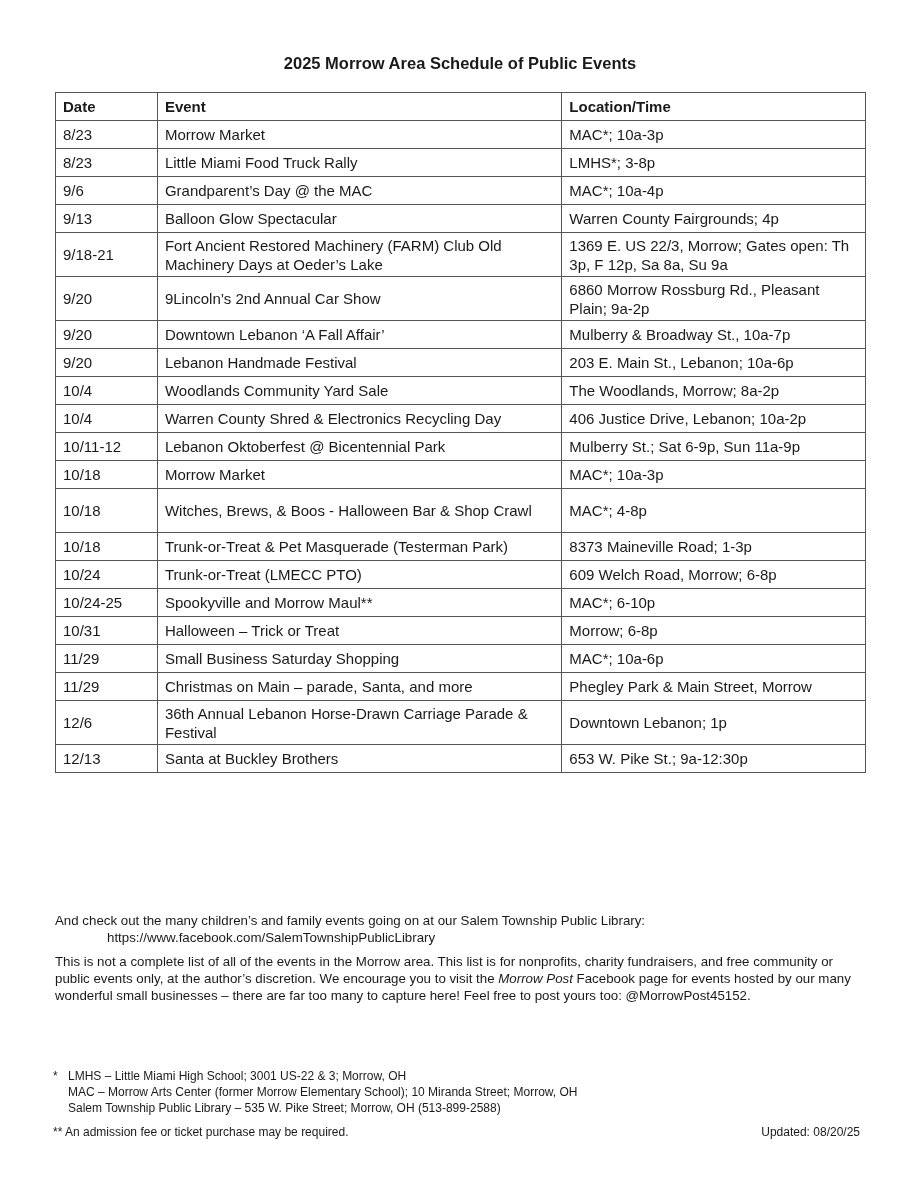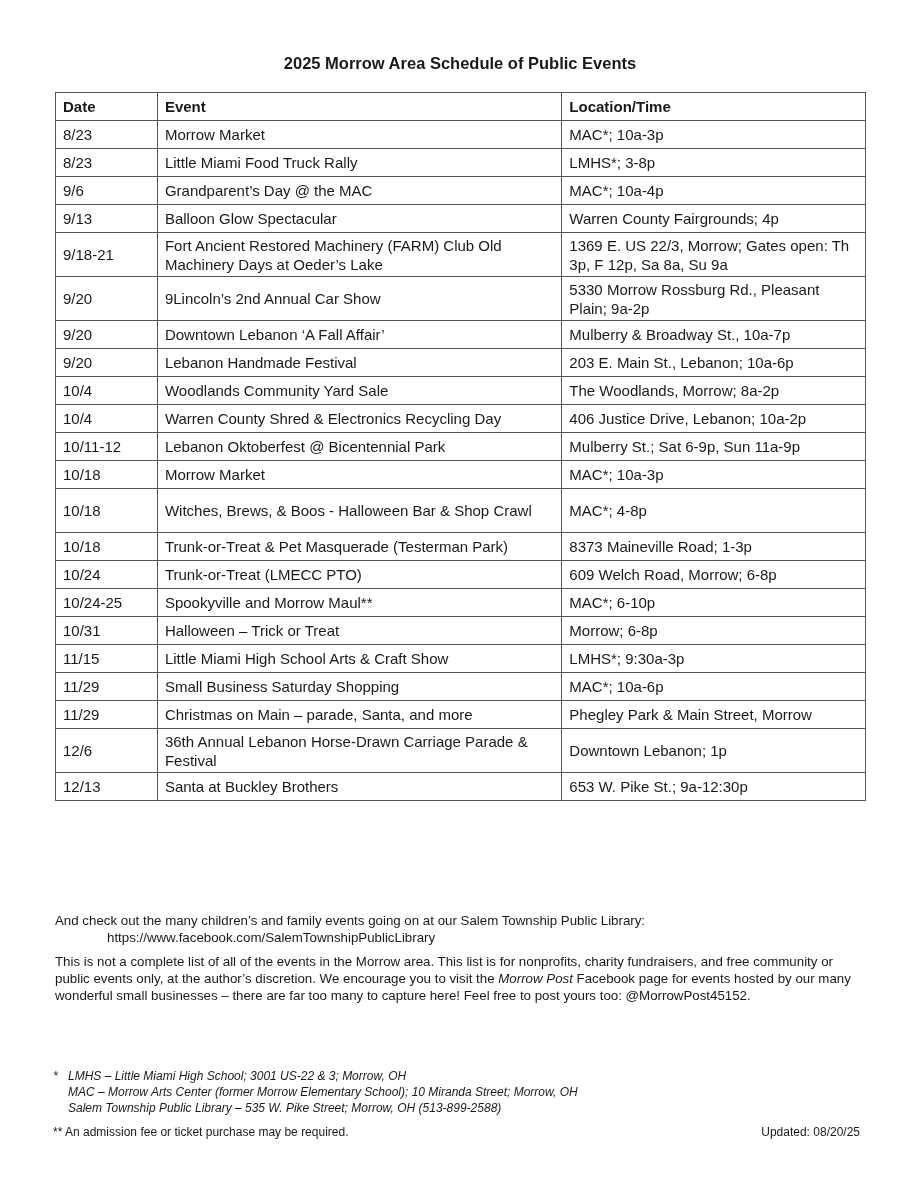--- a/index.html
+++ b/index.html
@@ -27,21 +27,21 @@
   col.c-loc { width: 304px; }
   .notes {
     position: absolute; left: 55px; width: 815px; font-size: 13.3px; line-height: 17px; color: #1a1a1a;
   }
   .n1 { top: 879px; margin-top: 33px; }
   .n1 .url { padding-left: 52px; display: block; }
   .n2 { top: 933px; margin-top: 20px; }
   .foot {
     position: absolute; left: 53px; width: 815px; font-size: 12px; line-height: 16px; color: #1a1a1a;
   }
-  .f1 { top: 1068px; font-style: italic; }
+  .f1 { top: 1068px; }
   .f1 .star { display: inline-block; width: 15px; }
   .f1 .indent { padding-left: 15px; display: block; }
   .f2 { top: 1124px; }
   .updated { position: absolute; right: 8px; top: 0; }
 </style>
 </head>
 <body>
 
 <div class="title">2025 Morrow Area Schedule of Public Events</div>
 
@@ -80,21 +80,21 @@
         <td>Warren County Fairgrounds; 4p</td>
       </tr>
       <tr class="tall">
         <td>9/18-21</td>
         <td>Fort Ancient Restored Machinery (FARM) Club Old Machinery Days at Oeder’s Lake</td>
         <td>1369 E. US 22/3, Morrow; Gates open: Th 3p, F 12p, Sa 8a, Su 9a</td>
       </tr>
       <tr class="tall">
         <td>9/20</td>
         <td>9Lincoln’s 2nd Annual Car Show</td>
-        <td>5330 Morrow Rossburg Rd., Pleasant Plain; 9a-2p</td>
+        <td>6860 Morrow Rossburg Rd., Pleasant Plain; 9a-2p</td>
       </tr>
       <tr>
         <td>9/20</td>
         <td>Downtown Lebanon ‘A Fall Affair’</td>
         <td>Mulberry &amp; Broadway St., 10a-7p</td>
       </tr>
       <tr>
         <td>9/20</td>
         <td>Lebanon Handmade Festival</td>
         <td>203 E. Main St., Lebanon; 10a-6p</td>
@@ -138,25 +138,20 @@
         <td>10/24-25</td>
         <td>Spookyville and Morrow Maul**</td>
         <td>MAC*; 6-10p</td>
       </tr>
       <tr>
         <td>10/31</td>
         <td>Halloween – Trick or Treat</td>
         <td>Morrow; 6-8p</td>
       </tr>
       <tr>
-        <td>11/15</td>
-        <td>Little Miami High School Arts &amp; Craft Show</td>
-        <td>LMHS*; 9:30a-3p</td>
-      </tr>
-      <tr>
         <td>11/29</td>
         <td>Small Business Saturday Shopping</td>
         <td>MAC*; 10a-6p</td>
       </tr>
       <tr>
         <td>11/29</td>
         <td>Christmas on Main – parade, Santa, and more</td>
         <td>Phegley Park &amp; Main Street, Morrow</td>
       </tr>
       <tr class="tall">

